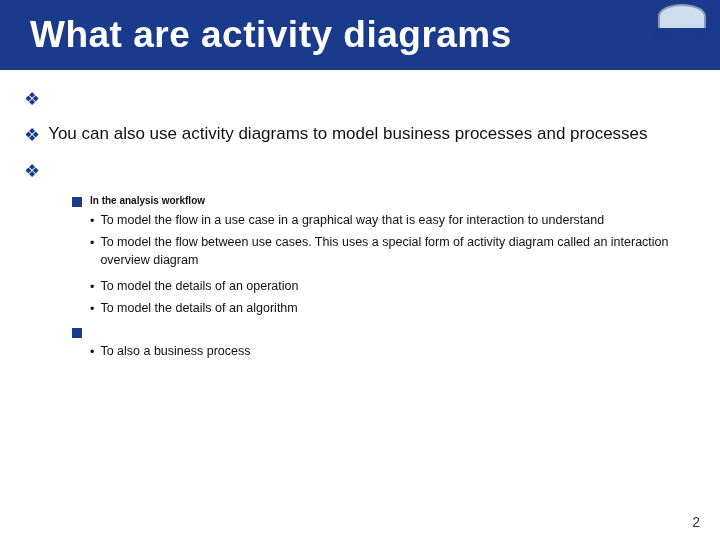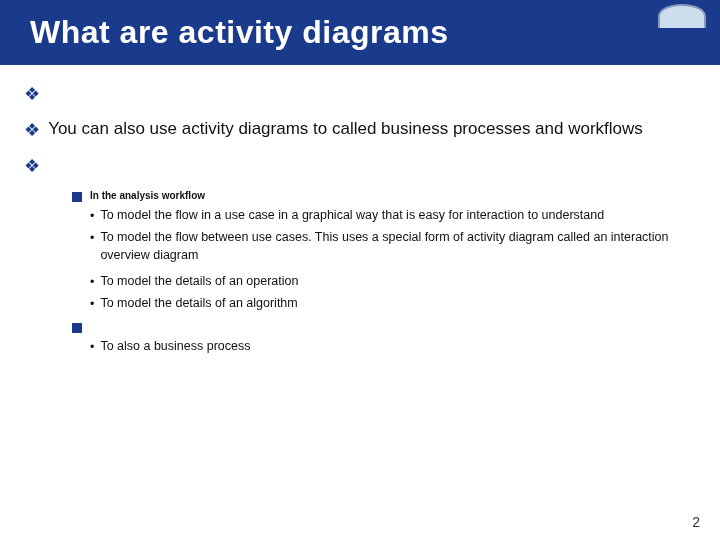--- a/index.html
+++ b/index.html
@@ -23,21 +23,21 @@
     
     .header {
       background: #1a3a8c;
       padding: 14px 80px 14px 30px;
       position: relative;
       margin-bottom: 16px;
     }
 
     .header-title {
       color: #ffffff;
-      font-size: 32px;
+      font-size: 37px;
       font-weight: bold;
       letter-spacing: 0.5px;
     }
 
     
     .logo-area {
       position: absolute;
       top: 4px;
       right: 8px;
       display: flex;
@@ -164,21 +164,21 @@
   </div>
 
   <div class="content">
 
     <div class="main-bullet">
       <span class="diamond">❖</span>
     </div>
 
     <div class="main-bullet">
       <span class="diamond">❖</span>
-      <span class="main-bullet-text">You can also  use activity diagrams to called business processes and workflows</span>
+      <span class="main-bullet-text">You can also  use activity diagrams to model business processes and processes</span>
     </div>
 
     <div class="main-bullet">
       <span class="diamond">❖</span>
     </div>
 
     <div class="sub-sections">
 
       <div class="sub-section">
         <div class="sub-label">

